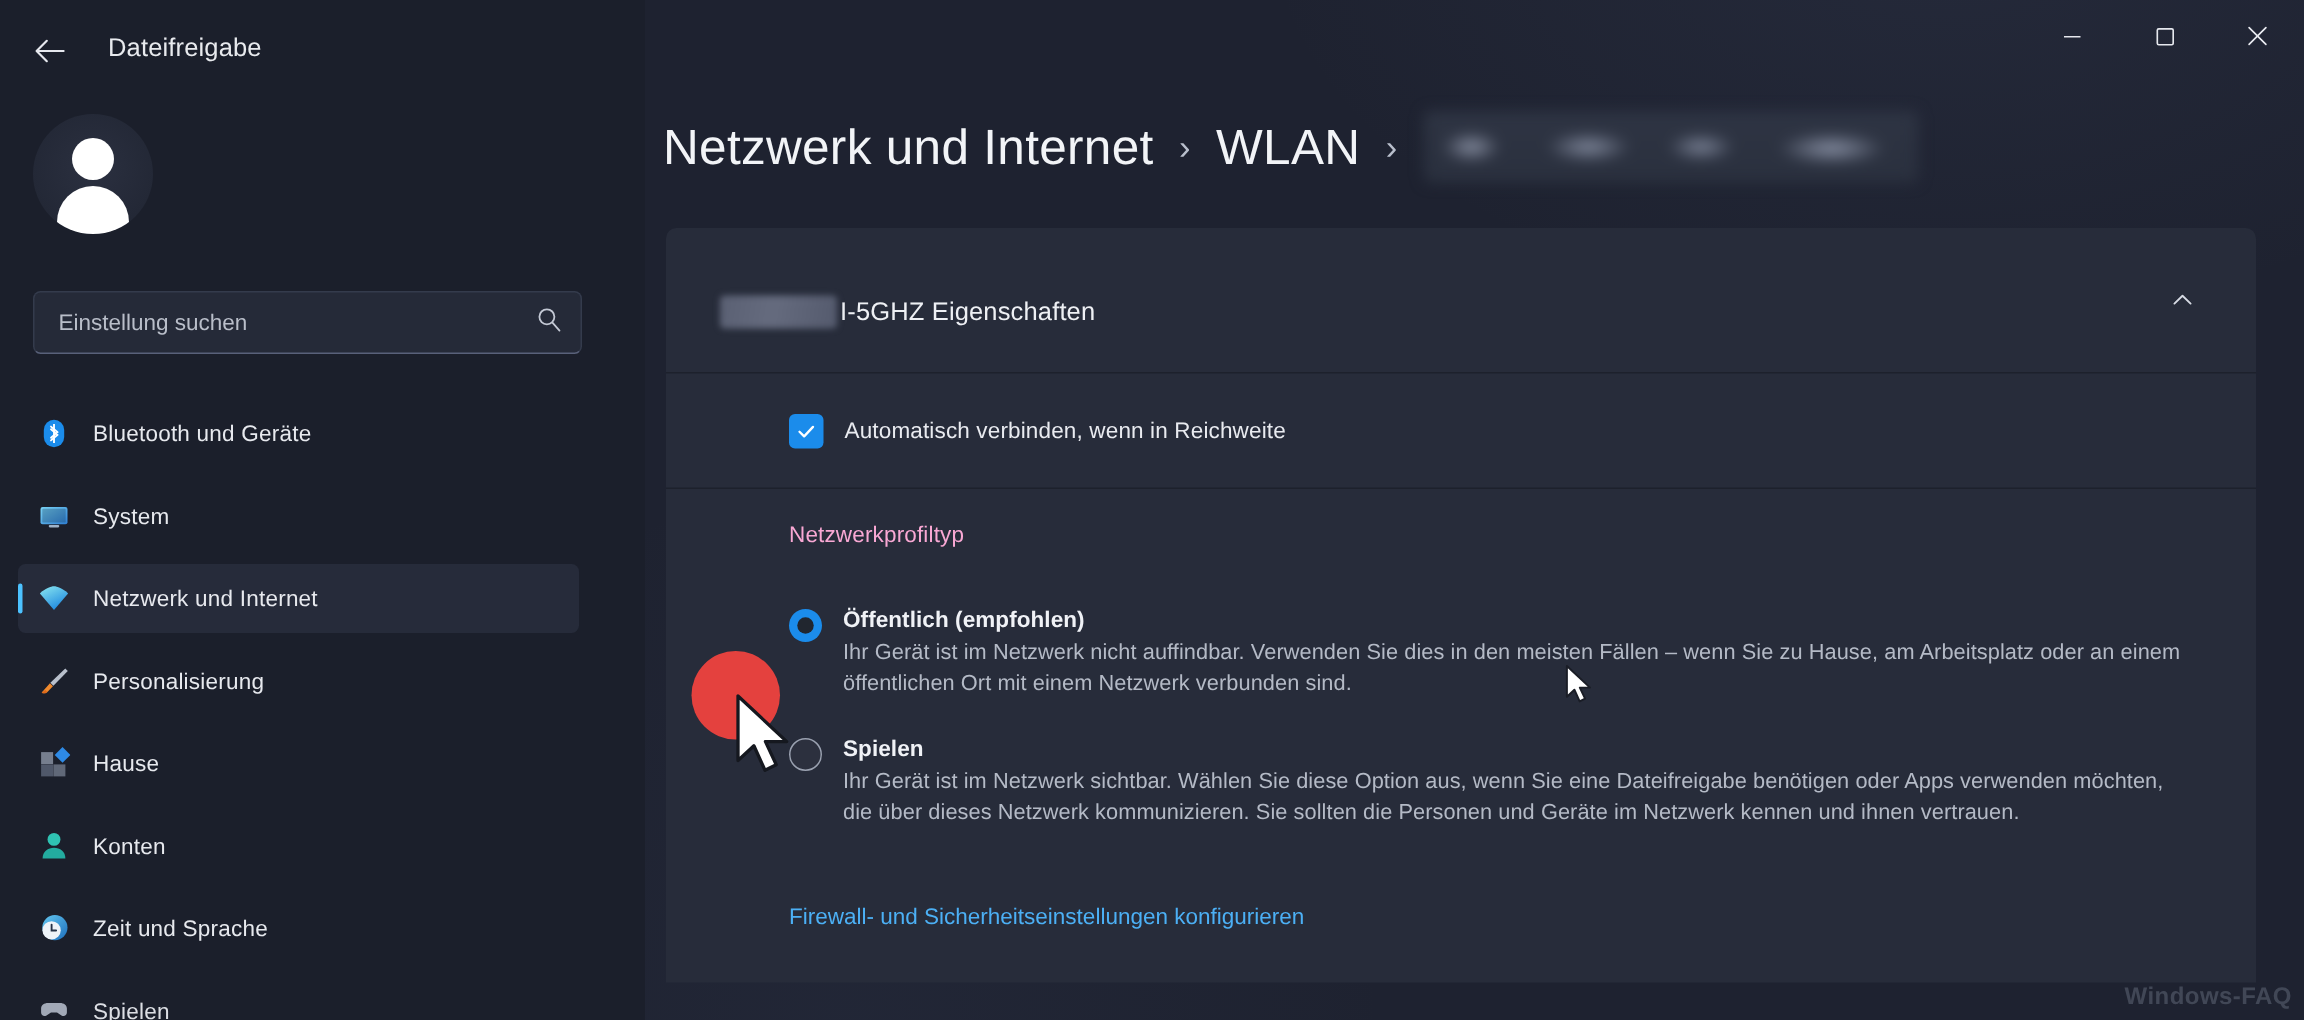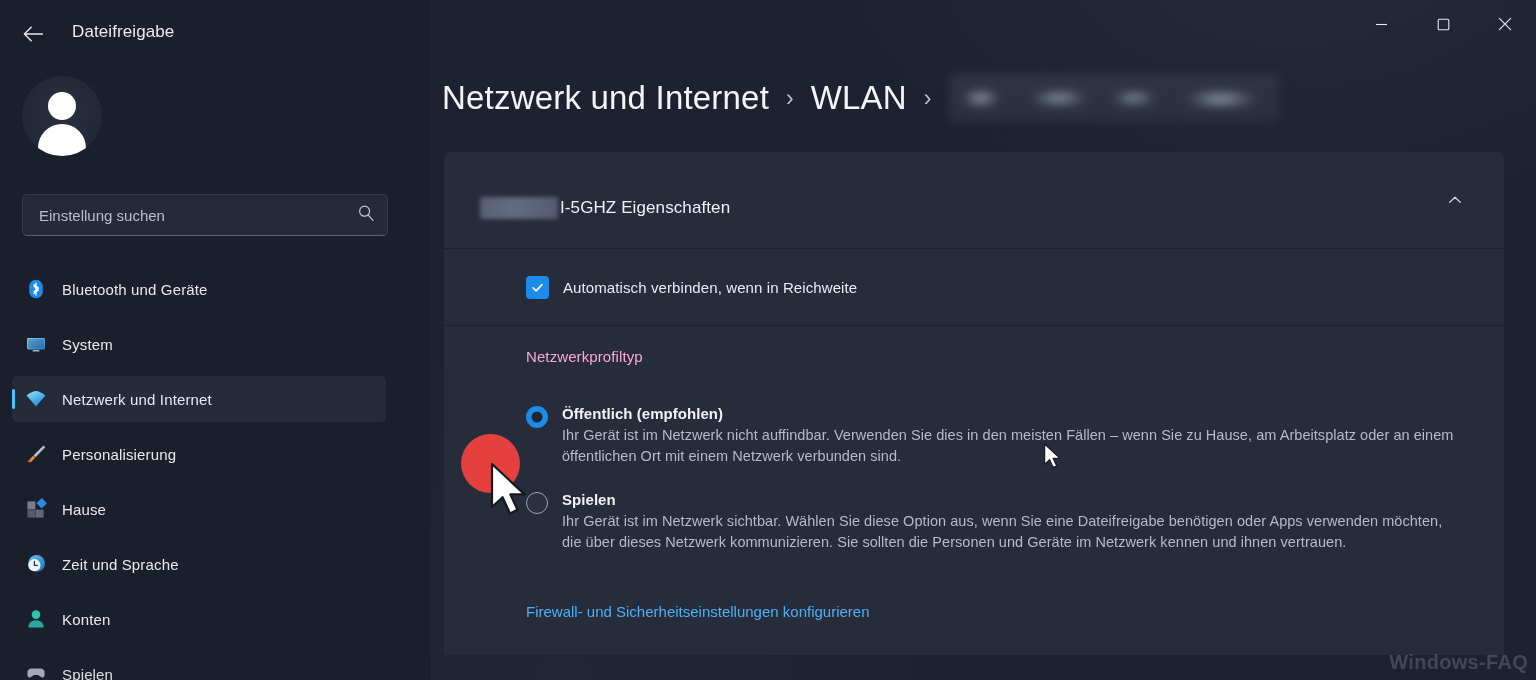--- a/index.html
+++ b/index.html
@@ -391,21 +391,21 @@
   .cursor-2 {
     position: absolute;
     left: 1043px; top: 443px;
     z-index: 61;
     pointer-events: none;
   }
 
   .watermark {
     position: absolute;
     right: 8px; bottom: 6px;
-    font-size: 20px;
+    font-size: 16px;
     font-weight: bold;
     color: rgba(150,158,176,0.30);
     letter-spacing: .3px;
     z-index: 70;
     pointer-events: none;
     user-select: none;
   }
 </style>
 </head>
 <body>
@@ -521,44 +521,44 @@
             <rect x="10.6" y="11.6" width="8" height="8" fill="#606878"></rect>
             <rect x="13" y="1.6" width="7.4" height="7.4" transform="rotate(45 16.7 5.3)" fill="#2e8ae6"></rect>
           </svg>
         </span>
         <span class="nav-label">Hause</span>
       </div>
 
       <div class="navitem">
         <span class="nav-icon">
           <svg width="22" height="22" viewBox="0 0 22 22">
+            <circle cx="11" cy="6.6" r="4.3" fill="#2fc2b2"></circle>
+            <path d="M3.4 19.4 C3.4 14.6 7 12.2 11 12.2 C15 12.2 18.6 14.6 18.6 19.4 Z" fill="#23ab9f"></path>
+          </svg>
+        </span>
+        <span class="nav-label">Konten</span>
+      </div>
+
+      <div class="navitem">
+        <span class="nav-icon">
+          <svg width="22" height="22" viewBox="0 0 22 22">
             <defs>
                 <linearGradient id="gClk" x1="0" y1="0" x2="1" y2="1">
               <stop offset="0" stop-color="#63c7f0"></stop>
                   <stop offset="1" stop-color="#1e6fbd"></stop>
             </linearGradient>
               </defs>
             <circle cx="11.6" cy="10.4" r="8.4" fill="url(#gClk)"></circle>
             <circle cx="9.4" cy="12.2" r="6.1" fill="#eef3f8"></circle>
             <path d="M9.4 8.4 V12.3 H12.4" stroke="#253247" stroke-width="1.25" fill="none" stroke-linecap="round"></path>
           </svg>
         </span>
         <span class="nav-label">Zeit und Sprache</span>
       </div>
 
-      <div class="navitem">
-        <span class="nav-icon">
-          <svg width="22" height="22" viewBox="0 0 22 22">
-            <circle cx="11" cy="6.6" r="4.3" fill="#2fc2b2"></circle>
-            <path d="M3.4 19.4 C3.4 14.6 7 12.2 11 12.2 C15 12.2 18.6 14.6 18.6 19.4 Z" fill="#23ab9f"></path>
-          </svg>
-        </span>
-        <span class="nav-label">Konten</span>
-      </div>
-
       <div class="navitem partial">
         <span class="nav-icon">
           <svg width="22" height="22" viewBox="0 0 22 22">
             <path d="M2.4 9.4 C2.4 7 4.4 5.6 7 5.6 H15 C17.6 5.6 19.6 7 19.6 9.4 L19.6 12 C19.6 14 17.6 15 16 14 L13 12 H9 L6 14 C4.4 15 2.4 14 2.4 12 Z" fill="#aab1bf"></path>
           </svg>
         </span>
         <span class="nav-label">Spielen</span>
       </div>
 
     </div>

